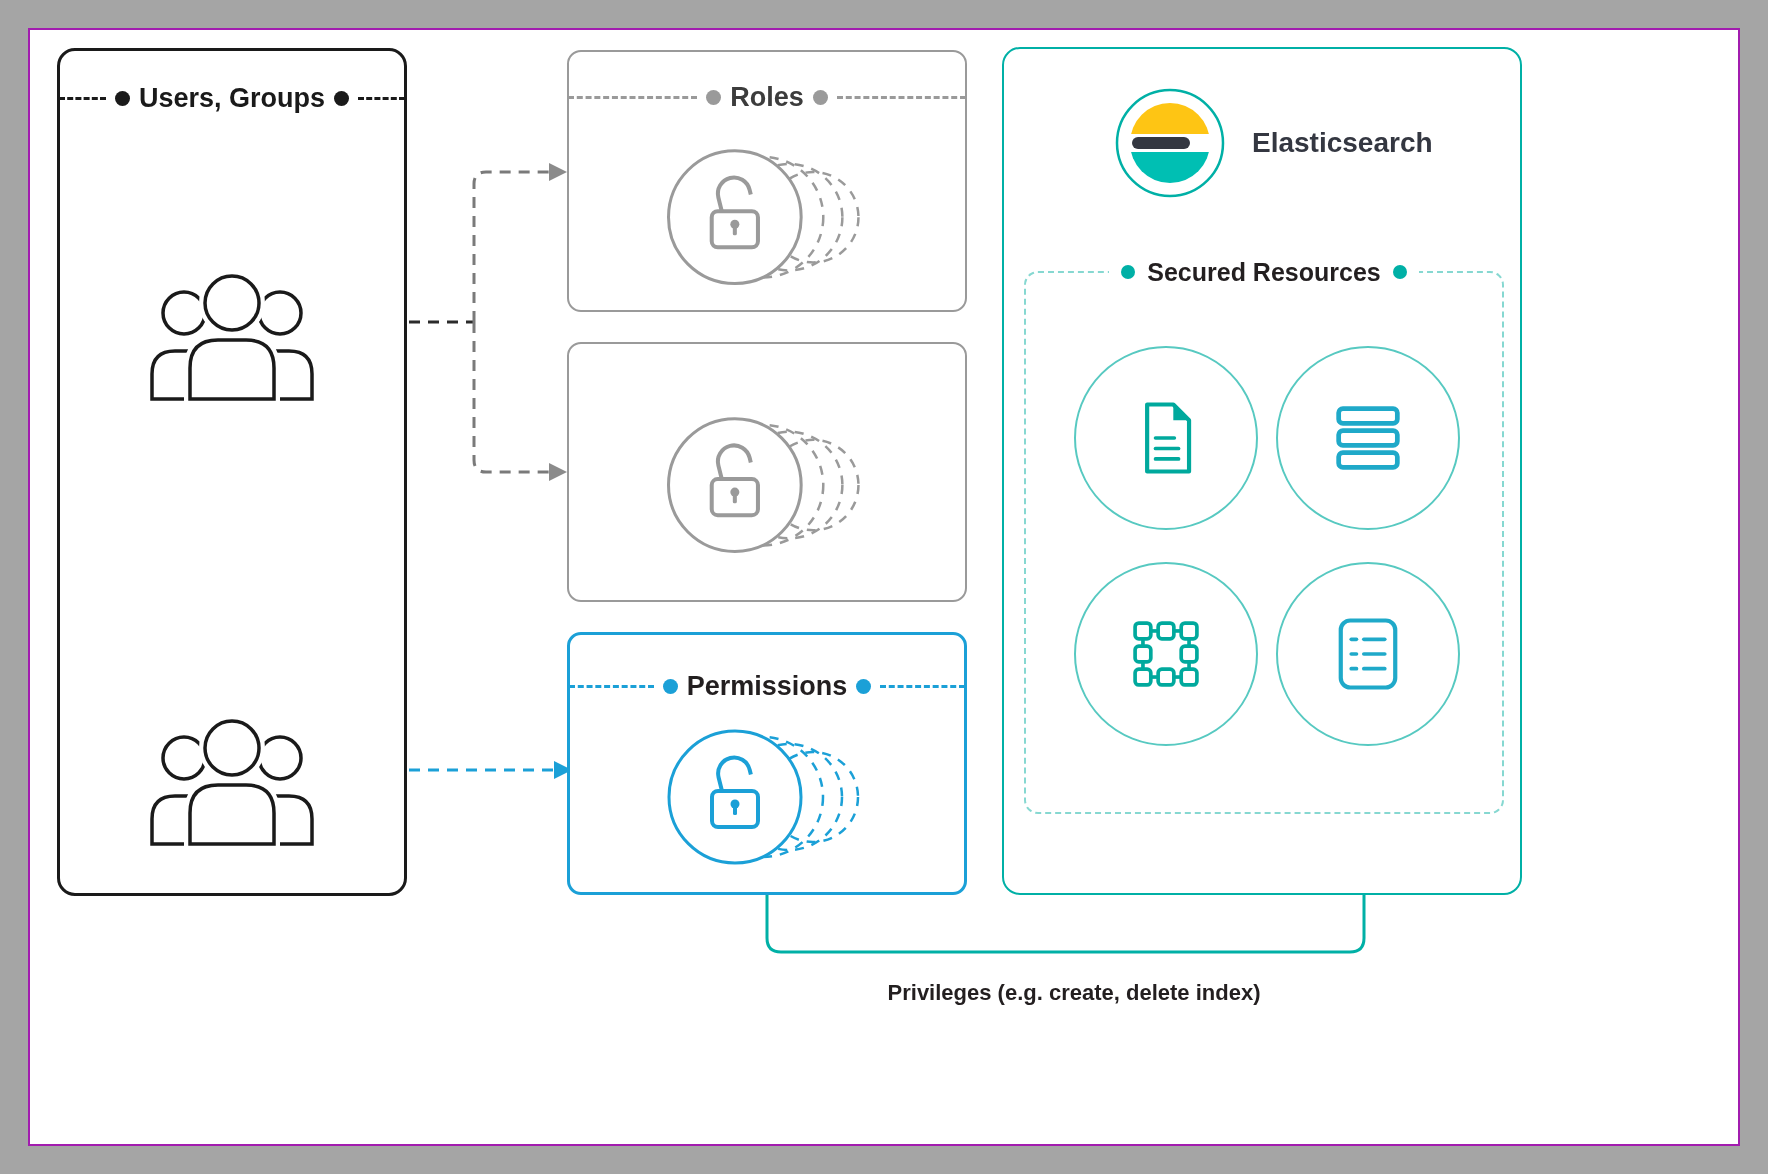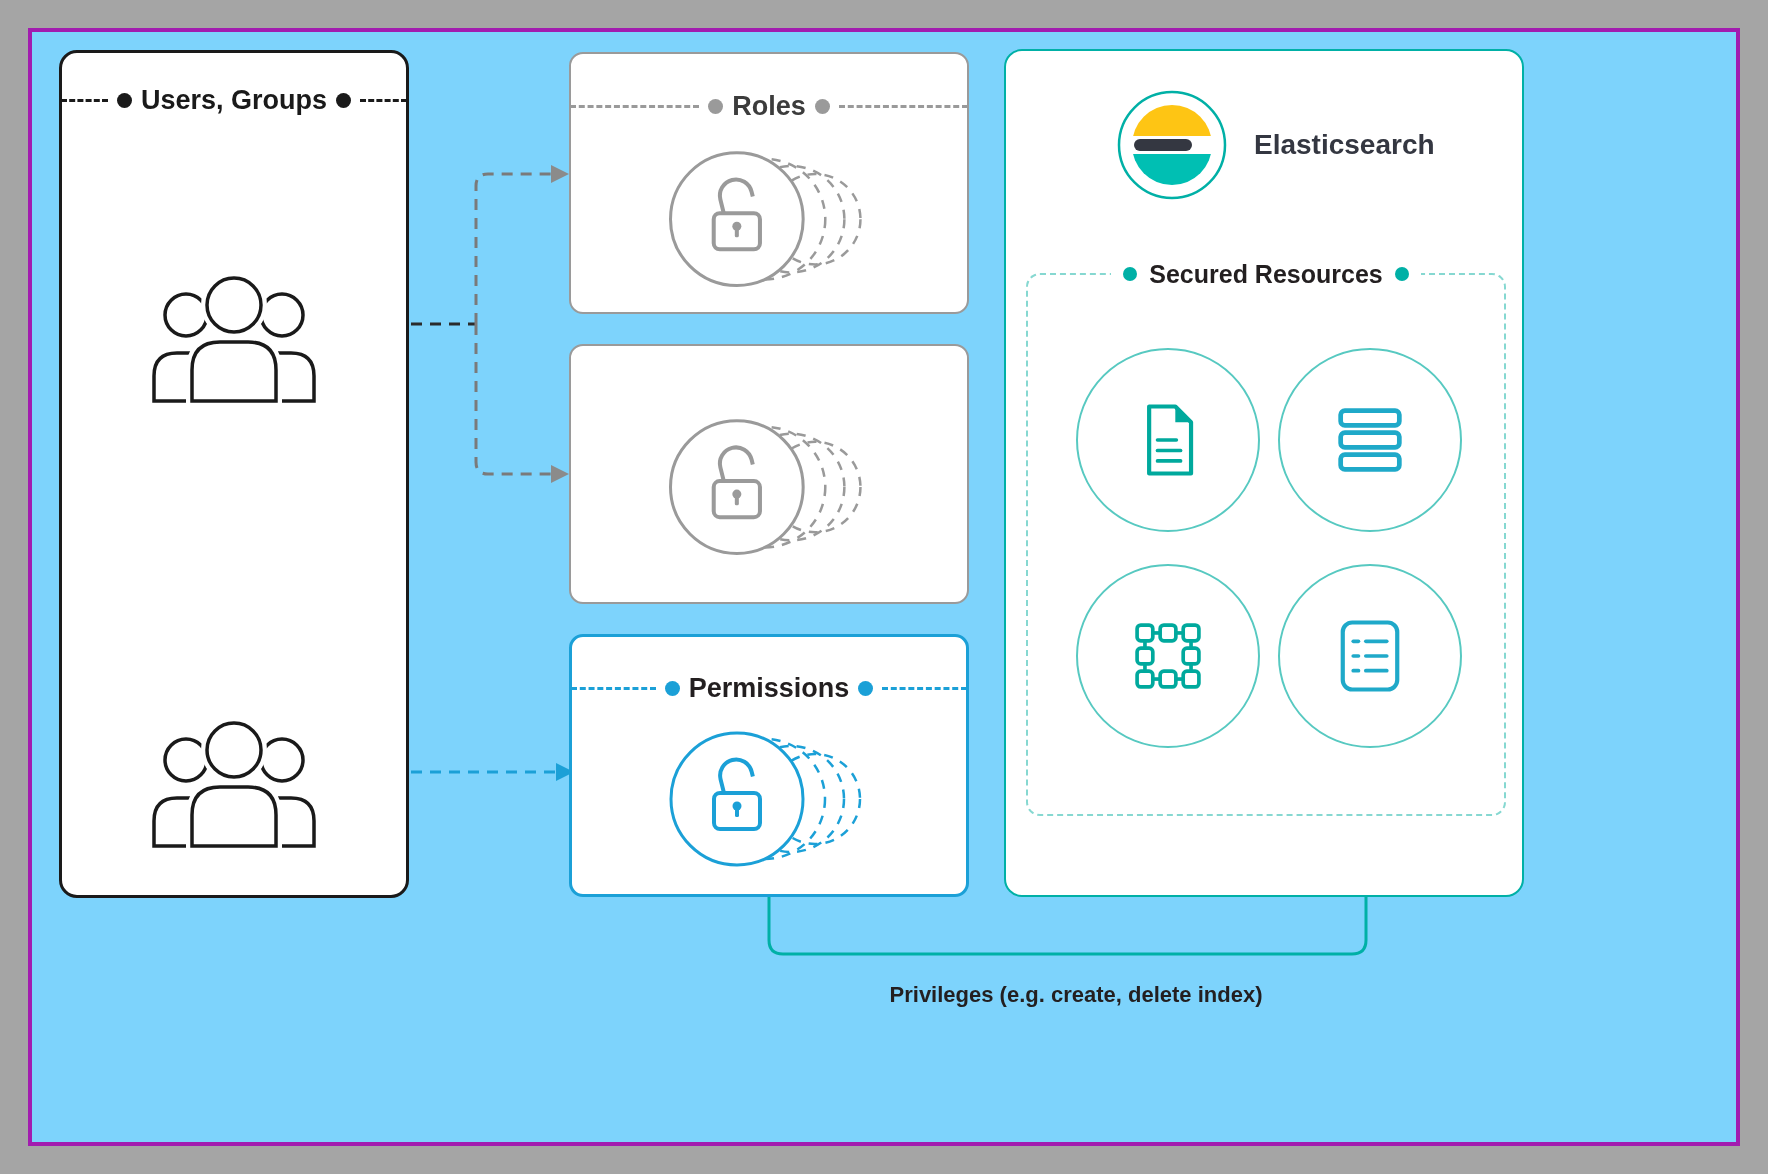--- a/index.html
+++ b/index.html
@@ -4,38 +4,38 @@
 <style>
   html,body{margin:0;padding:0;}
   body{
     width:1768px;height:1174px;position:relative;overflow:hidden;
     background:#a5a5a5;
     font-family:"Liberation Sans", sans-serif;
     color:#231f20;
   }
   .page{
     position:absolute;left:28px;top:28px;width:1712px;height:1118px;
-    background:#7dd3fc;border:4px solid #a21caf;box-sizing:border-box;
+    background:#ffffff;border:2px solid #a21caf;box-sizing:border-box;
   }
   .box{position:absolute;box-sizing:border-box;background:#ffffff;}
   .users-box{left:27px;top:18px;width:350px;height:848px;border:3px solid #1a1a1a;border-radius:18px;}
   .roles-box-1{left:537px;top:20px;width:400px;height:262px;border:2.5px solid #9a9a9a;border-radius:14px;}
   .roles-box-2{left:537px;top:312px;width:400px;height:260px;border:2.5px solid #9a9a9a;border-radius:14px;}
   .permissions-box{left:537px;top:602px;width:400px;height:263px;border:3px solid #1ba0d7;border-radius:14px;}
   .es-box{left:972px;top:17px;width:520px;height:848px;border:2.5px solid #00b0a6;border-radius:18px;}
 
   .title-row{
     position:absolute;left:-1px;right:-1px;display:flex;align-items:center;gap:9px;
   }
   .title-row .dash{flex:1;height:0;border-top:3px dashed currentColor;}
   .title-row .dot{width:15px;height:15px;border-radius:50%;background:currentColor;flex:0 0 auto;}
   .title-row .title-text{font-size:27px;font-weight:700;line-height:1;white-space:nowrap;}
   .users-title{color:#1a1a1a;top:34px;}
   .users-title .title-text{color:#1a1a1a;}
-  .roles-title{color:#9a9a9a;top:39px;justify-content:center;}
+  .roles-title{color:#9a9a9a;top:32px;justify-content:center;}
   .roles-title .title-text{color:#3c3c3c;}
   .perm-title{color:#1ba0d7;top:38px;}
   .perm-title .title-text{color:#231f20;}
 
   .people-svg{position:absolute;width:200px;height:140px;left:72px;}
   .people-1{top:210px;}
   .people-2{top:655px;}
 
   .lock-scene{position:absolute;left:0;top:0;width:100%;height:100%;}
 

